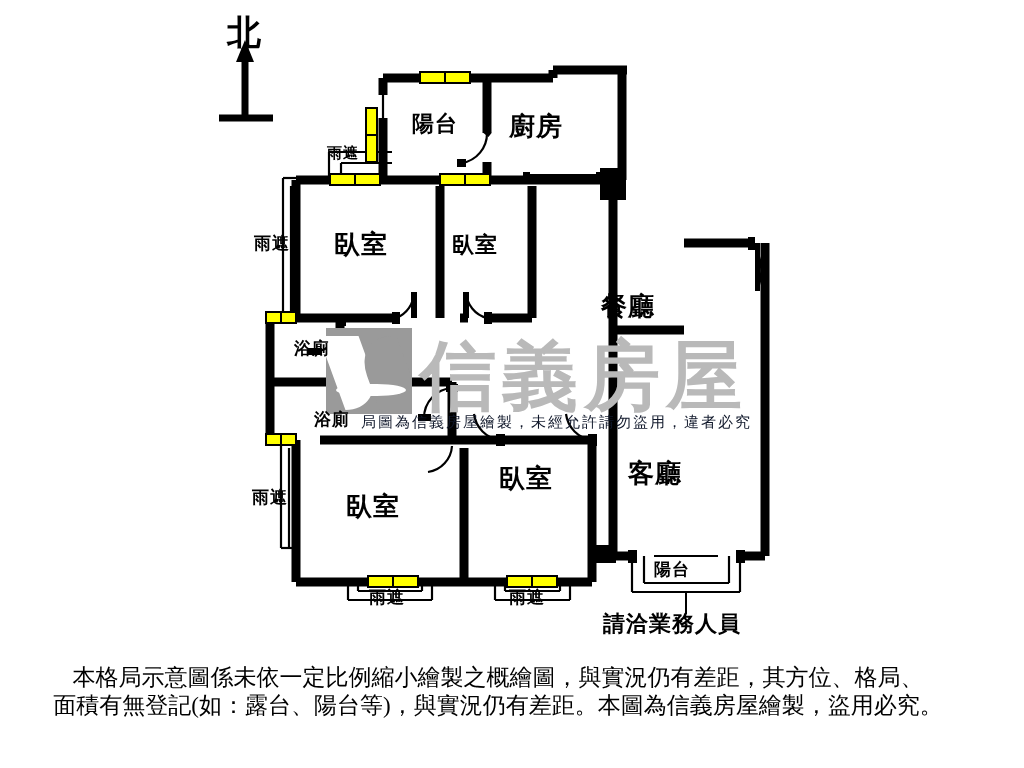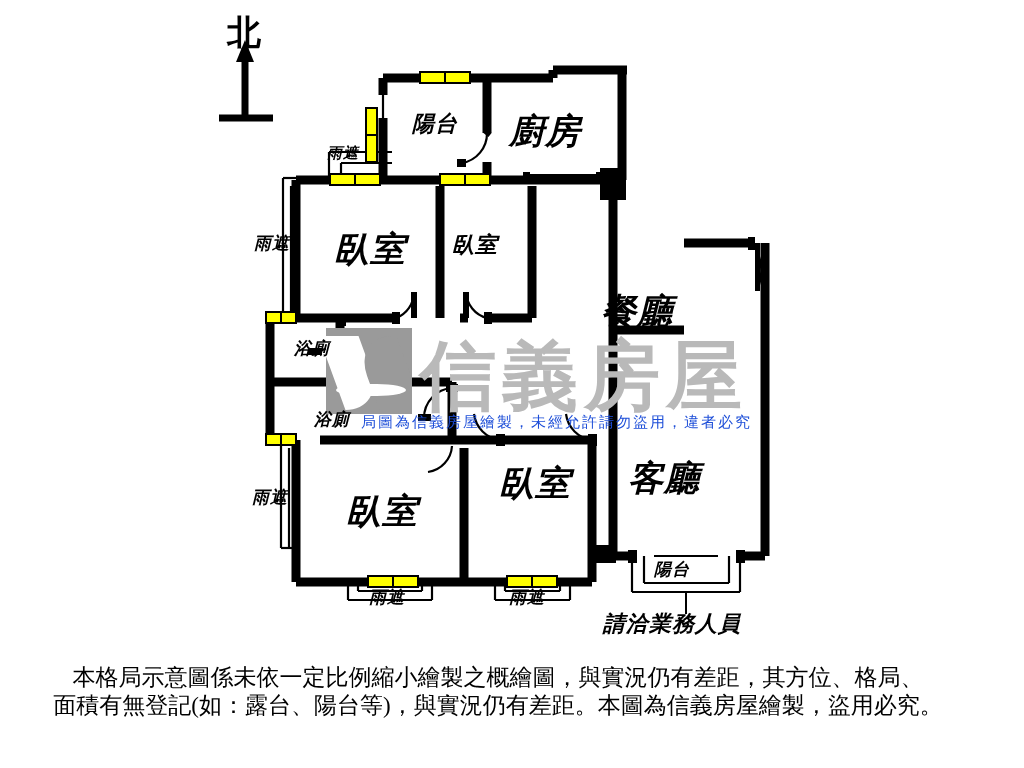--- a/index.html
+++ b/index.html
@@ -33,23 +33,22 @@
 
   
   .room-label {
     position: absolute;
     font-family: "Liberation Serif", "DejaVu Serif", serif;
     color: #000;
     white-space: nowrap;
     letter-spacing: 1px;
     line-height: 1;
     z-index: 6;
-    font-style: italic;
-  }
-  .rl-big   { font-size: 35px; font-weight: 700; }
+  }
+  .rl-big   { font-size: 26px; font-weight: 700; }
   .rl-mid   { font-size: 22px; font-weight: 700; }
   .rl-small { font-size: 17px; font-weight: 700; }
   .rl-tiny  { font-size: 15px; font-weight: 700; }
 
   .compass-label {
     position: absolute;
     font-size: 34px;
     font-weight: 700;
     letter-spacing: 2px;
     z-index: 6;
@@ -110,21 +109,21 @@
     letter-spacing: 6px;
     line-height: 1;
     font-family: "Liberation Serif", "DejaVu Serif", serif;
   }
   #wm-notice {
     position: absolute;
     left: 361px;
     top: 413px;
     z-index: 3;
     font-size: 15px;
-    color: #1d4ed8;
+    color: #0f172a;
     letter-spacing: 2px;
     white-space: nowrap;
     pointer-events: none;
     font-family: "Liberation Serif", "DejaVu Serif", serif;
   }
 
   
   #disclaimer {
     position: absolute;
     left: 0;

